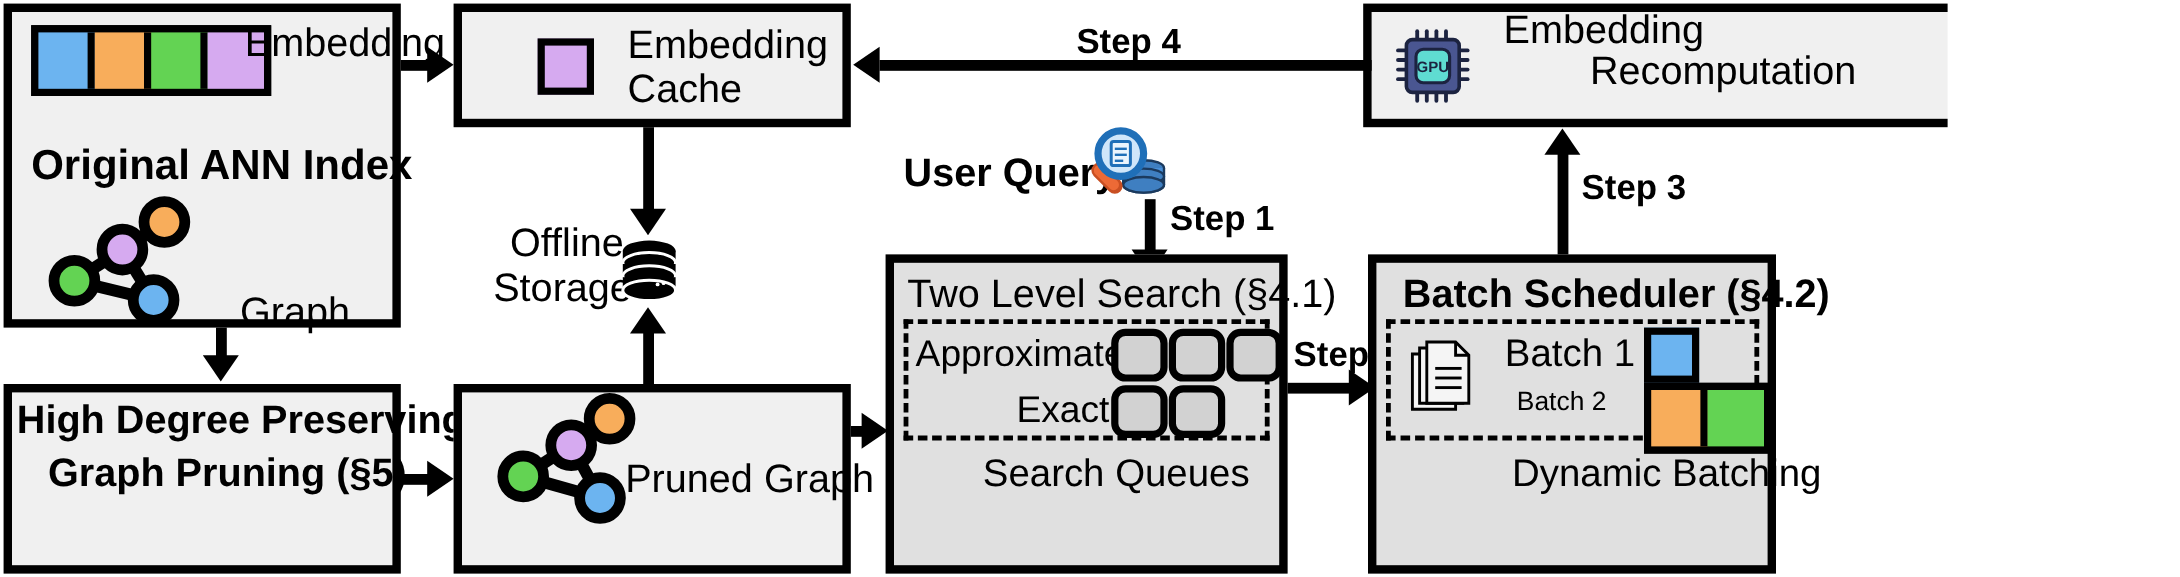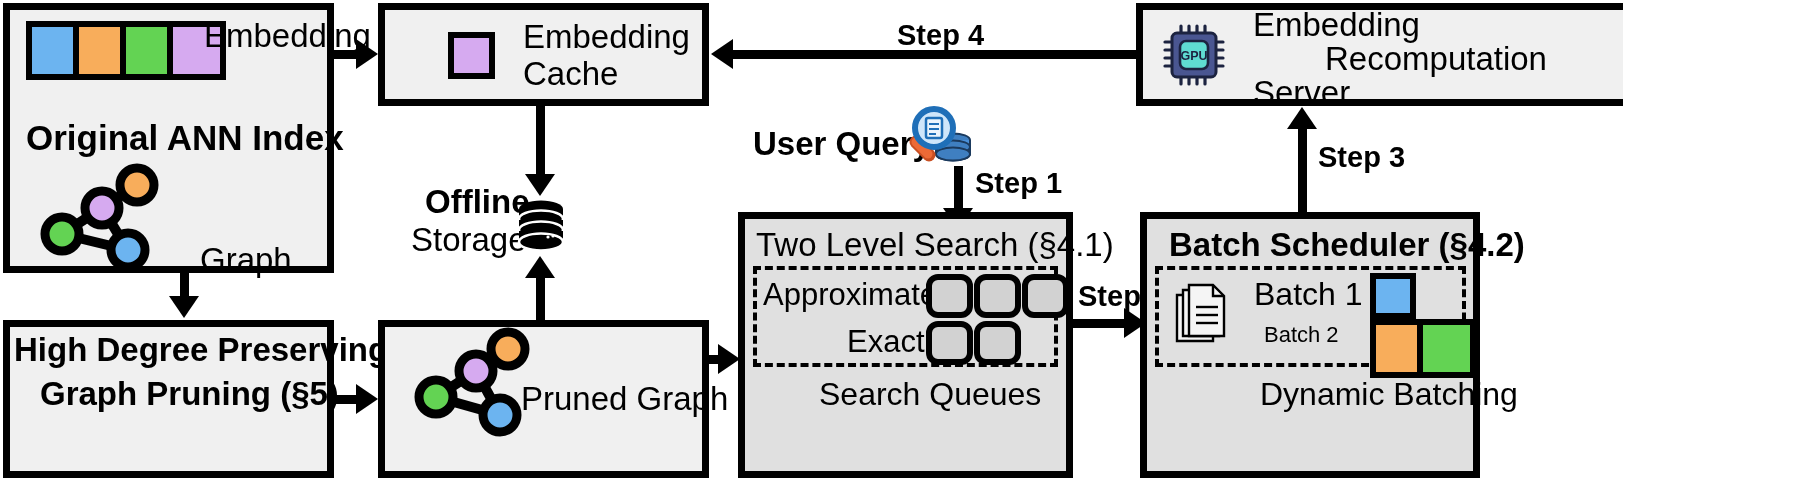--- a/index.html
+++ b/index.html
@@ -95,21 +95,21 @@
   <div class="ah ah-r" style="left:356px;top:384px;"></div>
 
   <div class="box" style="left:378px;top:3px;width:331px;height:103px;"></div>
   <div class="swatch" style="left:448px;top:32px;width:47px;height:47px;background:#d6aaf0;"></div>
   <div class="lbl" style="left:523px;top:18px;font-size:33px;">Embedding</div>
   <div class="lbl" style="left:523px;top:55px;font-size:33px;">Cache</div>
 
   <div class="ln" style="left:334px;top:50px;width:26px;height:9px;"></div>
   <div class="ah ah-r" style="left:356px;top:39px;"></div>
 
-  <div class="lbl" style="left:425px;top:183px;font-size:33px;font-weight:bold;">Offline</div>
+  <div class="lbl" style="left:425px;top:183px;font-size:33px;">Offline</div>
   <div class="lbl" style="left:411px;top:221px;font-size:33px;">Storage</div>
 
   <svg style="position:absolute;left:518px;top:200px;" width="46" height="56" viewBox="0 0 46 56">
     <ellipse cx="23" cy="9" rx="22" ry="8.5" fill="#000"></ellipse>
     <rect x="1" y="9" width="44" height="10" fill="#000"></rect>
     <ellipse cx="23" cy="19" rx="22" ry="8.5" fill="#000" stroke="#fff" stroke-width="2.5"></ellipse>
     <rect x="1" y="20" width="44" height="10" fill="#000"></rect>
     <ellipse cx="23" cy="30" rx="22" ry="8.5" fill="#000" stroke="#fff" stroke-width="2.5"></ellipse>
     <rect x="1" y="31" width="44" height="11" fill="#000"></rect>
     <ellipse cx="23" cy="42" rx="22" ry="8.5" fill="#000" stroke="#fff" stroke-width="2.5"></ellipse>
@@ -225,19 +225,18 @@
       <line x1="51" y1="34" x2="60" y2="34"></line>
         <line x1="51" y1="42" x2="60" y2="42"></line>
     </g>
     <rect x="9" y="9" width="44" height="44" rx="5" fill="#4a5691" stroke="#1c2340" stroke-width="3"></rect>
     <rect x="17" y="17" width="28" height="28" rx="6" fill="#5fdcd2" stroke="#1c2340" stroke-width="2.6"></rect>
     <text x="31" y="36" text-anchor="middle" font-family="'Liberation Sans',sans-serif" font-size="12.5" font-weight="bold" fill="#1c2340">GPU</text>
   </svg>
 
   <div class="lbl" style="left:1253px;top:6px;font-size:33px;">Embedding</div>
   <div class="lbl" style="left:1325px;top:40px;font-size:33px;">Recomputation</div>
-  <div class="lbl" style="left:1253px;top:74px;font-size:33px;">Server</div>
 
   <div class="ln" style="left:733px;top:50px;width:410px;height:9px;"></div>
   <div class="ah ah-l" style="left:711px;top:39px;"></div>
   <div class="lbl bold" style="left:897px;top:18px;font-size:29px;">Step 4</div>
 
 </div>
 
 </body></html>

